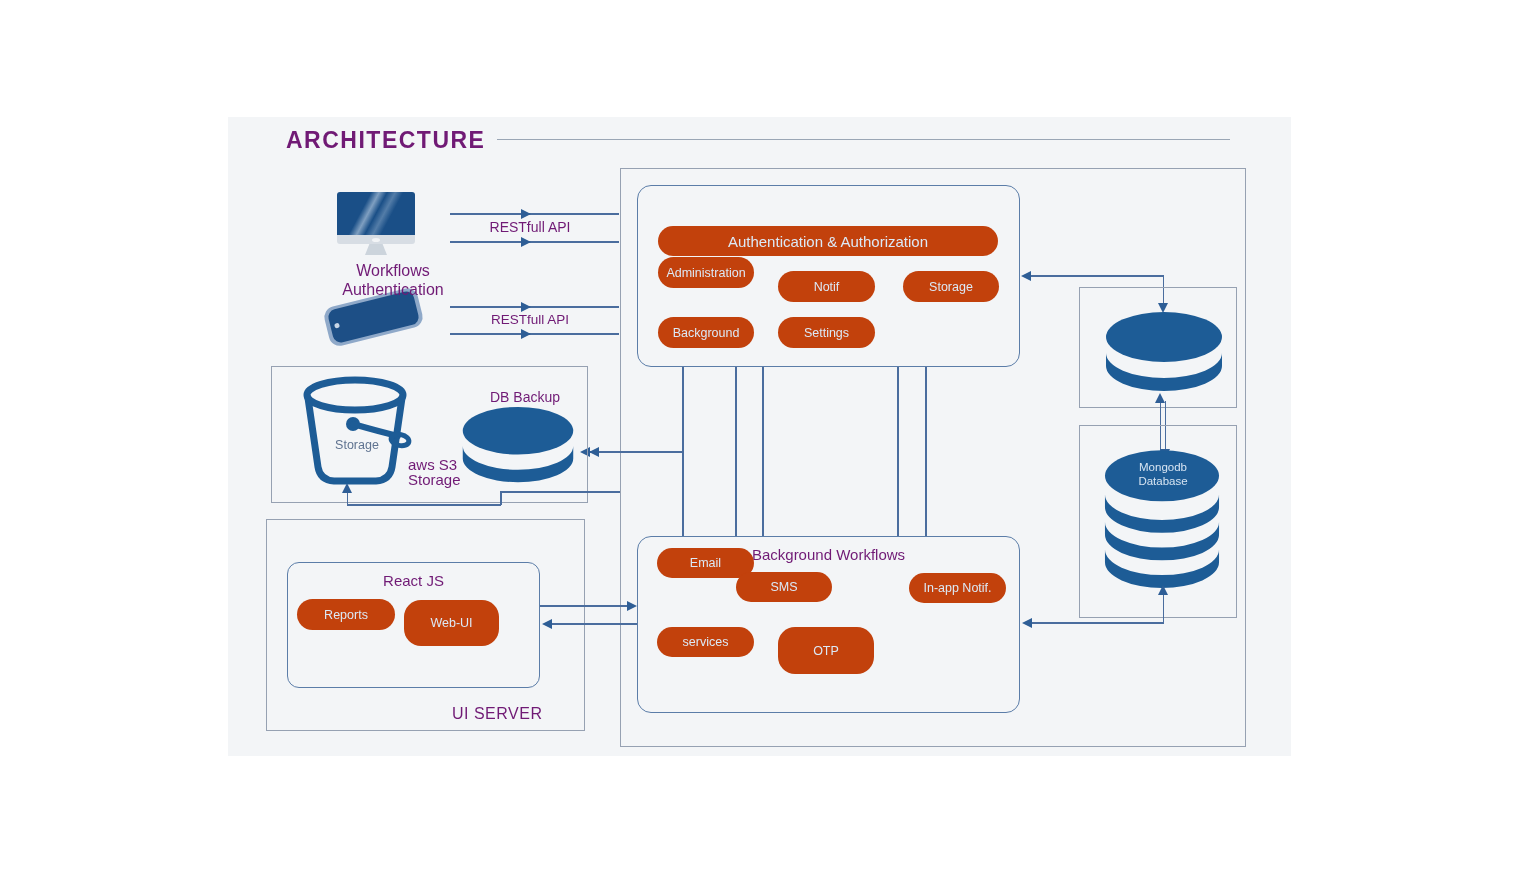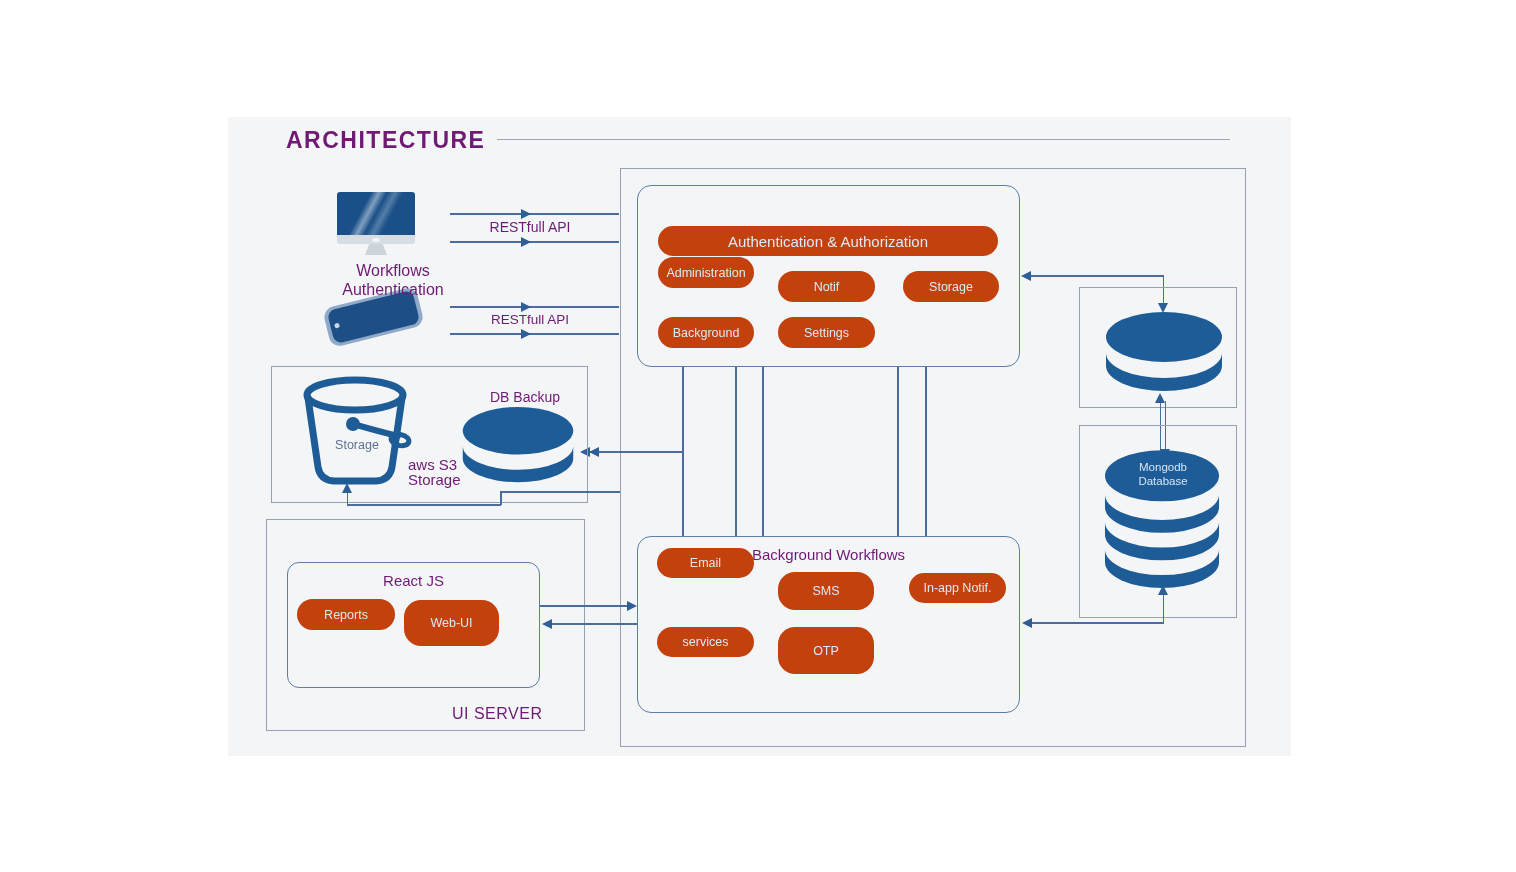--- a/index.html
+++ b/index.html
@@ -147,17 +147,17 @@
   <div class="lbl" style="left:452px;top:705px;font-size:16px;letter-spacing:0.5px;">UI SERVER</div>
 
   <div class="hline" style="left:540px;top:605px;width:93px;"></div>
   <div class="arr arr-r" style="left:627px;top:601px;"></div>
   <div class="hline" style="left:548px;top:623px;width:89px;"></div>
   <div class="arr arr-l" style="left:542px;top:619px;"></div>
 
   <div class="box-rd" style="left:637px;top:536px;width:383px;height:177px;"></div>
   <div class="lbl ctr" style="left:637px;top:546px;width:383px;font-size:15px;">Background Workflows</div>
   <div class="pill" style="left:657px;top:548px;width:97px;height:30px;">Email</div>
-  <div class="pill" style="left:778px;top:572px;width:96px;height:38px;">SMS</div>
+  <div class="pill" style="left:736px;top:572px;width:96px;height:30px;">SMS</div>
   <div class="pill" style="left:909px;top:573px;width:97px;height:30px;">In-app Notif.</div>
   <div class="pill" style="left:657px;top:627px;width:97px;height:30px;">services</div>
   <div class="pill" style="left:778px;top:627px;width:96px;height:47px;">OTP</div>
 </div>
 
 </body></html>

